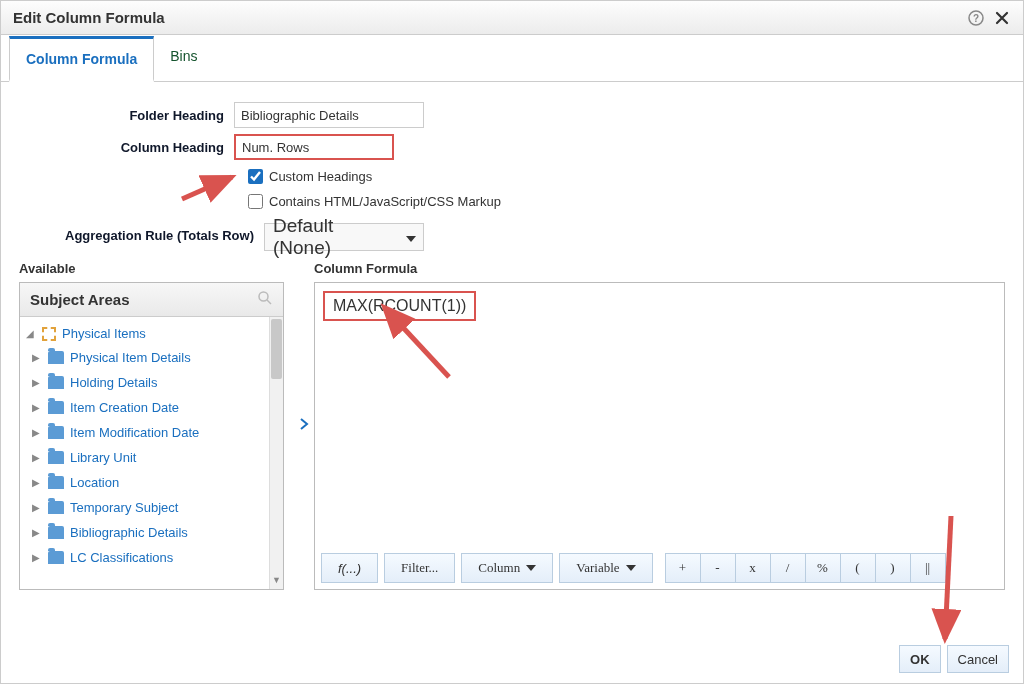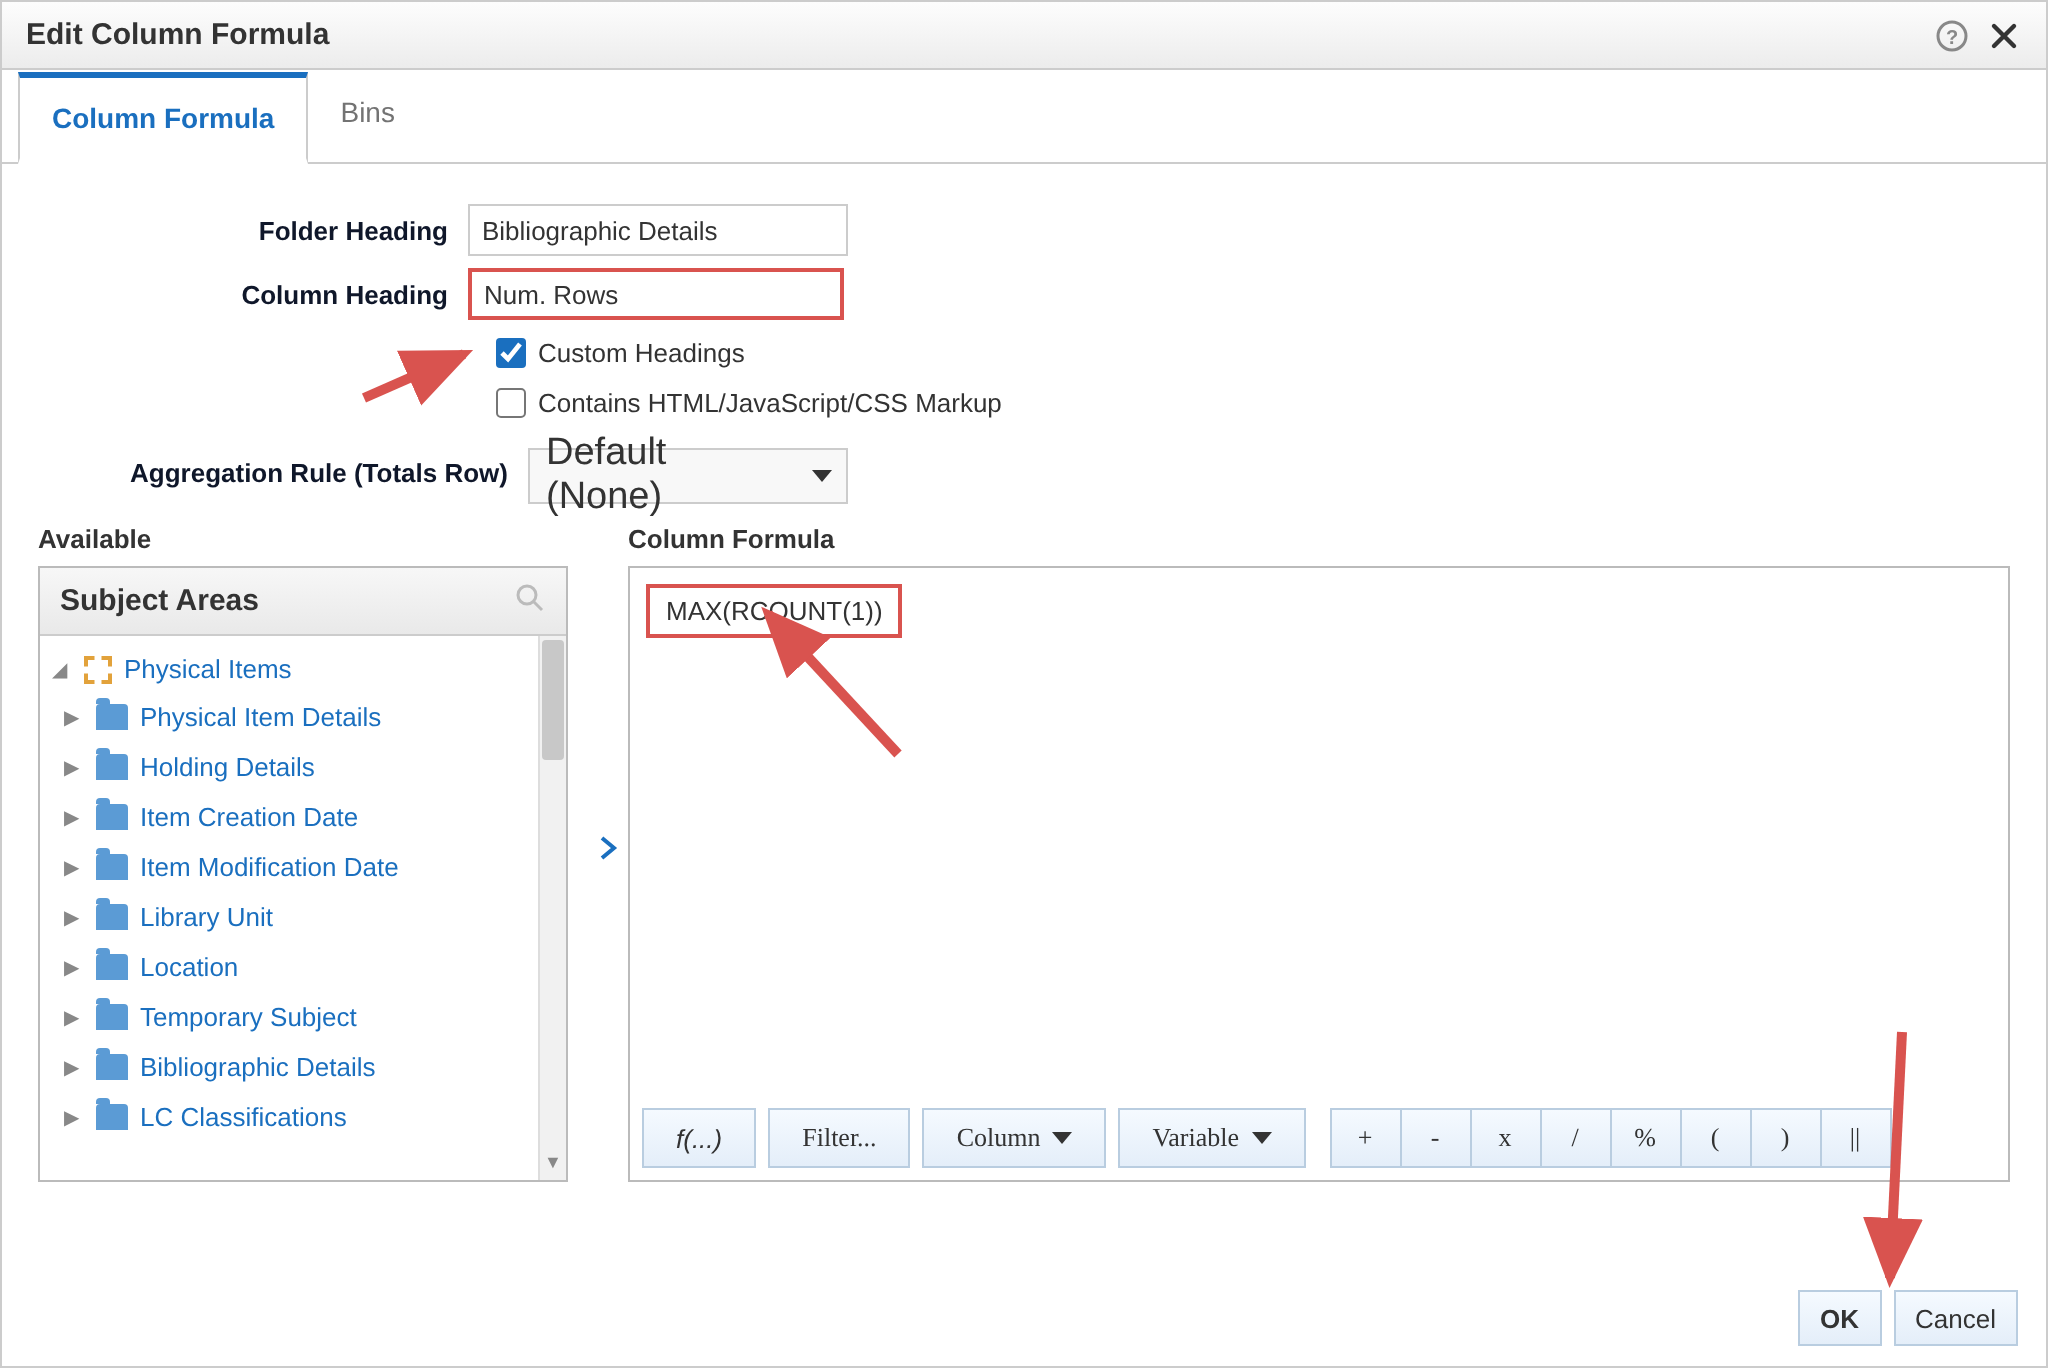--- a/index.html
+++ b/index.html
@@ -3,21 +3,21 @@
 <meta charset="utf-8">
 <style>
   * { box-sizing: border-box; }
   html, body { margin: 0; padding: 0; font-family: Arial, Helvetica, sans-serif; font-size: 13px; color: #333; background: #fff; }
   .dialog { width: 1024px; height: 684px; border: 1px solid #ccc; background: #fff; position: relative; }
   .titlebar { height: 34px; background: linear-gradient(#fdfdfd, #ececec); border-bottom: 1px solid #ccc; display: flex; align-items: center; padding: 0 12px; font-weight: bold; font-size: 15px; color: #333; }
   .titlebar .spacer { flex: 1; }
   .title-icon { width: 18px; height: 18px; margin-left: 8px; cursor: pointer; display: inline-flex; align-items: center; justify-content: center; color: #888; }
   .title-icon svg { width: 16px; height: 16px; }
   .tabstrip { display: flex; border-bottom: 1px solid #ccc; padding: 0 8px; background: #fff; }
-  .tab { padding: 12px 16px; font-size: 14px; color: #737373; cursor: pointer; border-bottom: 3px solid transparent; position: relative; top: 1px; }
+  .tab { padding: 12px 16px; font-size: 14px; color: #14532d; cursor: pointer; border-bottom: 3px solid transparent; position: relative; top: 1px; }
   .tab.active { color: #1a6fbf; font-weight: bold; border-top: 3px solid #1a6fbf; border-left: 1px solid #ccc; border-right: 1px solid #ccc; border-bottom: 3px solid #fff; background: #fff; }
   .body { padding: 14px 18px 0 18px; }
   .form-row { display: flex; align-items: center; margin: 6px 0; }
   .form-row label.lbl { width: 215px; text-align: right; padding-right: 10px; font-weight: bold; color: #0f172a; font-size: 13px; }
   .textfield { height: 26px; border: 1px solid #ccc; padding: 0 6px; font-size: 13px; color: #333; background: #fff; }
   .w220 { width: 190px; }
   .red-box { border: 2px solid #d9534f !important; }
   .check-row { display: flex; align-items: center; margin: 4px 0 4px 225px; }
   .check-row input { margin-right: 6px; }
   .select-wrap { position: relative; display: inline-block; }
@@ -45,21 +45,21 @@
   .vscroll { position: absolute; right: 0; top: 0; bottom: 0; width: 14px; background: #f1f1f1; border-left: 1px solid #ddd; }
   .vscroll .thumb { position: absolute; left: 1px; right: 1px; top: 2px; height: 60px; background: #c8c8c8; border-radius: 2px; }
   .vscroll .arrow { position: absolute; left: 0; right: 0; height: 14px; text-align: center; font-size: 9px; color: #888; cursor: pointer; }
   .vscroll .up { top: 0; }
   .vscroll .down { bottom: 0; }
   .add-col { width: 20px; display: flex; align-items: center; justify-content: center; }
   .add-col .arrow-btn { color: #1a6fbf; font-size: 16px; cursor: pointer; }
   .formula-col { flex: 1; display: flex; flex-direction: column; }
   .formula-label { font-weight: bold; margin-bottom: 6px; }
   .formula-box { flex: 1; border: 1px solid #bbb; padding: 8px; position: relative; height: 296px; }
-  .formula-text { border: 2px solid #d9534f; display: inline-block; padding: 4px 8px; font-size: 13px; color: #333; }
+  .formula-text { border: 2px solid #d9534f; display: inline-block; padding: 4px 8px; font-size: 16px; color: #333; }
   .toolbar { margin-top: 10px; display: flex; gap: 0; }
   .tbtn { height: 30px; border: 1px solid #b9cde0; background: linear-gradient(#f5faff, #e4eef9); padding: 0 16px; font-size: 13px; color: #333; display: inline-flex; align-items: center; gap: 6px; cursor: pointer; }
   .tbtn.italic { font-style: italic; }
   .tbtn + .tbtn { margin-left: 6px; font-family: Liberation Serif, serif; }
   .tbtn.op { width: 36px; padding: 0; justify-content: center; margin-left: -1px; }
   .tbtn.opfirst { margin-left: 12px; }
   .caret-down { width: 0; height: 0; border-left: 5px solid transparent; border-right: 5px solid transparent; border-top: 6px solid #333; display: inline-block; }
   .footer { position: absolute; right: 14px; bottom: 10px; display: flex; gap: 6px; }
   .footbtn { height: 28px; border: 1px solid #b9cde0; background: linear-gradient(#f5faff, #e4eef9); padding: 0 10px; font-size: 13px; color: #333; cursor: pointer; }
   .footbtn.primary { font-weight: bold; }
@@ -95,21 +95,21 @@
 
   <div class="body">
 
     <div class="form-row">
       <label class="lbl">Folder Heading</label>
       <input class="textfield w220" value="Bibliographic Details" style="">
     </div>
 
     <div class="form-row">
       <label class="lbl">Column Heading</label>
-      <input class="textfield w220 red-box" style="width: 188px;" value="Num. Rows">
+      <input class="textfield w220 red-box" style="width: 160px;" value="Num. Rows">
     </div>
 
     <div class="check-row">
       <input type="checkbox" checked="" style="">
       <span>Custom Headings</span>
     </div>
     <div class="check-row">
       <input type="checkbox" style="">
       <span>Contains HTML/JavaScript/CSS Markup</span>
     </div>

